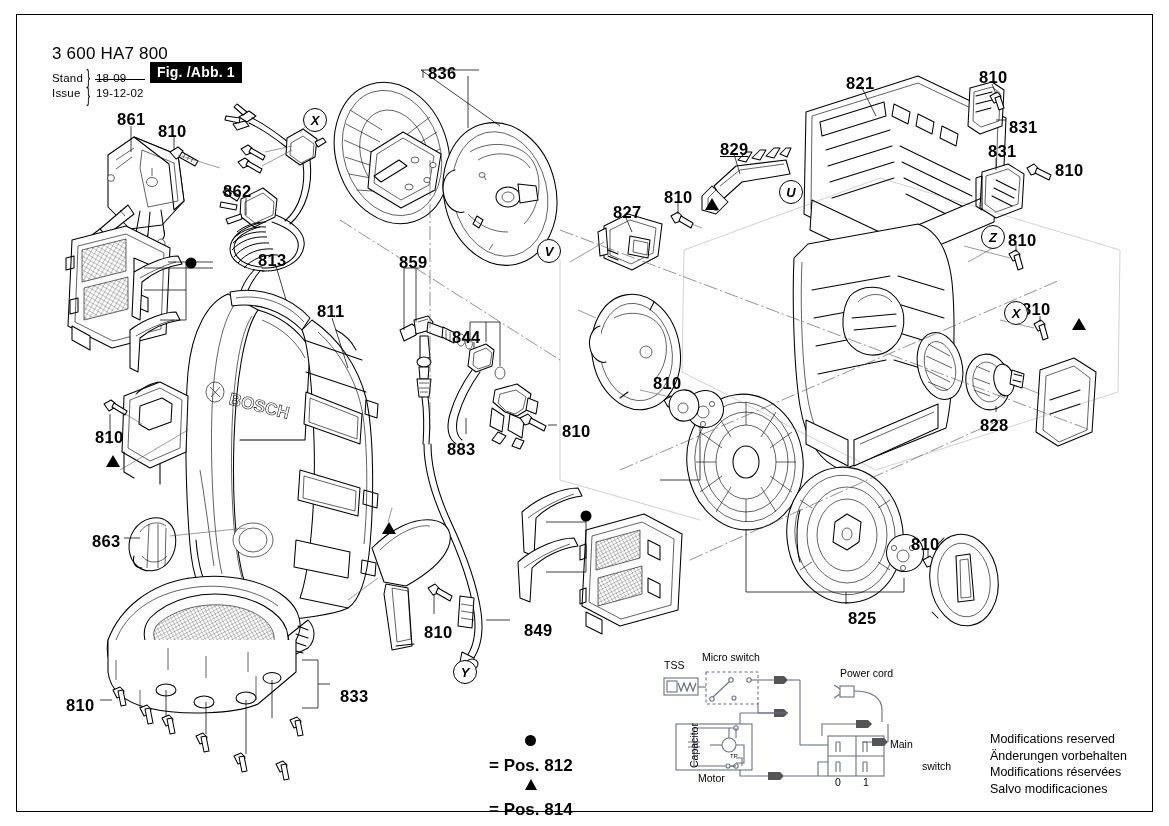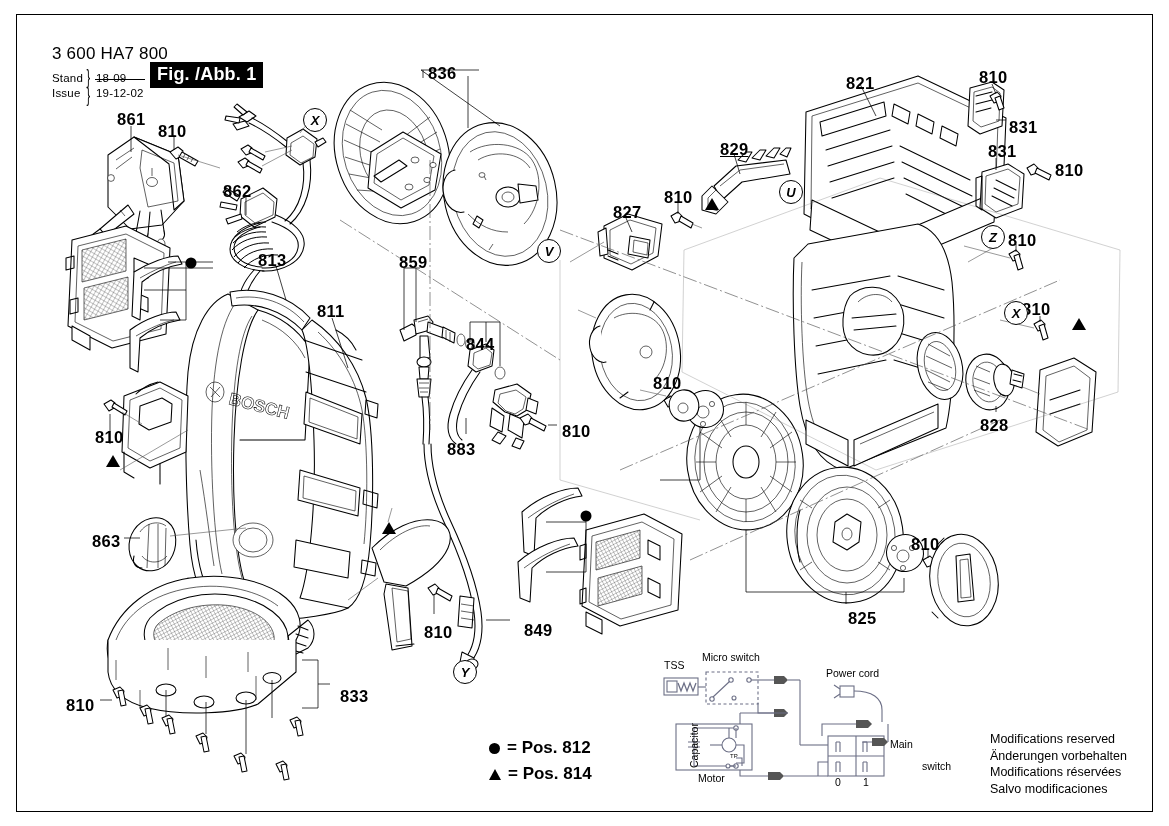--- a/index.html
+++ b/index.html
@@ -17,39 +17,39 @@
   .hdr .code{font-size:17px;white-space:nowrap;}
   .hdr .rows{margin-top:3px;display:flex;align-items:center;}
   .hdr .lbls{display:flex;flex-direction:column;font-size:11.5px;line-height:1.25;}
   .brace{font-size:20px;line-height:.9;margin:0 4px 0 2px;transform:scaleX(.55);display:inline-block;}
   .hdr .vals{display:flex;flex-direction:column;font-size:11.5px;line-height:1.25;}
   .struck{position:relative;display:inline-block;}
   .struck:after{content:"";position:absolute;left:-1px;right:-1px;top:52%;height:1px;background:#000;}
 
   .figtag{
     position:absolute;left:150px;top:62px;background:#000;color:#fff;
-    font-size:18px;font-weight:bold;padding:2px 7px 3px 7px;letter-spacing:.2px;
+    font-size:14px;font-weight:bold;padding:2px 7px 3px 7px;letter-spacing:.2px;
     white-space:nowrap;
     text-align:right;
   }
 
   
   .cal{position:absolute;font-size:16.5px;font-weight:bold;letter-spacing:.3px;white-space:nowrap;}
 
   
   .circ{
     position:absolute;width:22px;height:22px;border:1.3px solid #000;border-radius:50%;
     font-size:13px;font-weight:bold;display:flex;align-items:center;justify-content:center;
     background:#fff;font-style:italic;
   }
   .tri{position:absolute;width:0;height:0;border-left:7px solid transparent;border-right:7px solid transparent;border-bottom:12px solid #000;}
 
   
   .legend{position:absolute;left:489px;top:735px;font-size:17px;font-weight:bold;line-height:1.55;}
-  .legend .row{display:flex;align-items:center;gap:7px;white-space:nowrap;}
+  .legend .row{display:flex;align-items:center;gap:7px;white-space:nowrap;flex-direction:column;}
   .lgdot{width:11px;height:11px;border-radius:50%;background:#000;display:inline-block;}
   .lgtri{width:0;height:0;border-left:6px solid transparent;border-right:6px solid transparent;border-bottom:11px solid #000;display:inline-block;}
 
   .modnote{position:absolute;left:990px;top:731px;font-size:12.5px;line-height:1.33;white-space:nowrap;}
 
   
   .circuit{position:absolute;left:650px;top:650px;width:270px;height:140px;}
   .ctext{position:absolute;font-size:10.5px;white-space:nowrap;}
   .ctext.vert{transform:rotate(-90deg);transform-origin:0 0;}
 
@@ -644,21 +644,21 @@
   </svg>
 
   <div id="callout-layer">
       <div class="cal" style="left: 117px; top: 110px;">861</div>
       <div class="cal" style="left: 158px; top: 122px;">810</div>
       <div class="cal" style="left: 223px; top: 182px;">862</div>
       <div class="cal" style="left: 428px; top: 64px;">836</div>
       <div class="cal" style="left: 258px; top: 251px;">813</div>
       <div class="cal" style="left: 317px; top: 302px;">811</div>
       <div class="cal" style="left: 399px; top: 253px;">859</div>
-      <div class="cal" style="left: 466px; top: 328px; margin-top: 7px;">844</div>
+      <div class="cal" style="left: 452px; top: 328px;">844</div>
       <div class="cal" style="left: 447px; top: 440px; text-align: center;">883</div>
       <div class="cal" style="left: 562px; top: 422px;">810</div>
       <div class="cal" style="left: 95px; top: 428px;">810</div>
       <div class="cal" style="left: 92px; top: 532px;">863</div>
       <div class="cal" style="left: 424px; top: 623px;">810</div>
       <div class="cal" style="left: 524px; top: 621px; text-align: center;">849</div>
       <div class="cal" style="left: 66px; top: 696px;">810</div>
       <div class="cal" style="left: 340px; top: 687px;">833</div>
       <div class="cal" style="left: 613px; top: 203px;">827</div>
       <div class="cal" style="left: 664px; top: 188px;">810</div>
@@ -765,21 +765,21 @@
         <path d="M190 39 l-6 -4 M190 44 l-6 4"></path>
         <path d="M204 41 C222 41 232 48 232 60 L232 72"></path>
         <path d="M206 70 l12 0 l4 4 l-4 4 l-12 0 z" fill="#555" stroke="none"></path>
         <path d="M206 74 l-34 0 l0 12"></path>
         <path d="M222 88 l12 0 l4 4 l-4 4 l-12 0 z" fill="#555" stroke="none"></path>
         <path d="M222 92 l-10 0 M238 92 l0 -18"></path>
       </g>
     </svg>
     <div class="ctext" style="left:14px;top:9px;">TSS</div>
     <div class="ctext" style="left:52px;top:1px;">Micro switch</div>
-    <div class="ctext" style="left:176px;top:17px;">Power cord</div>
+    <div class="ctext" style="left:190px;top:17px;">Power cord</div>
     <div class="ctext vert" style="left:38px;top:118px;">Capacitor</div>
     <div class="ctext" style="left:48px;top:122px;">Motor</div>
     <div class="ctext" style="left:240px;top:88px;">Main</div>
     <div class="ctext" style="left:240px;top:110px;margin-left:32px;">switch</div>
     <div class="ctext" style="left:185px;top:126px;">0</div>
     <div class="ctext" style="left:213px;top:126px;">1</div>
     <div class="ctext" style="left:80px;top:103px;font-size:6px;">TP</div>
   </div>
 
 </div>

